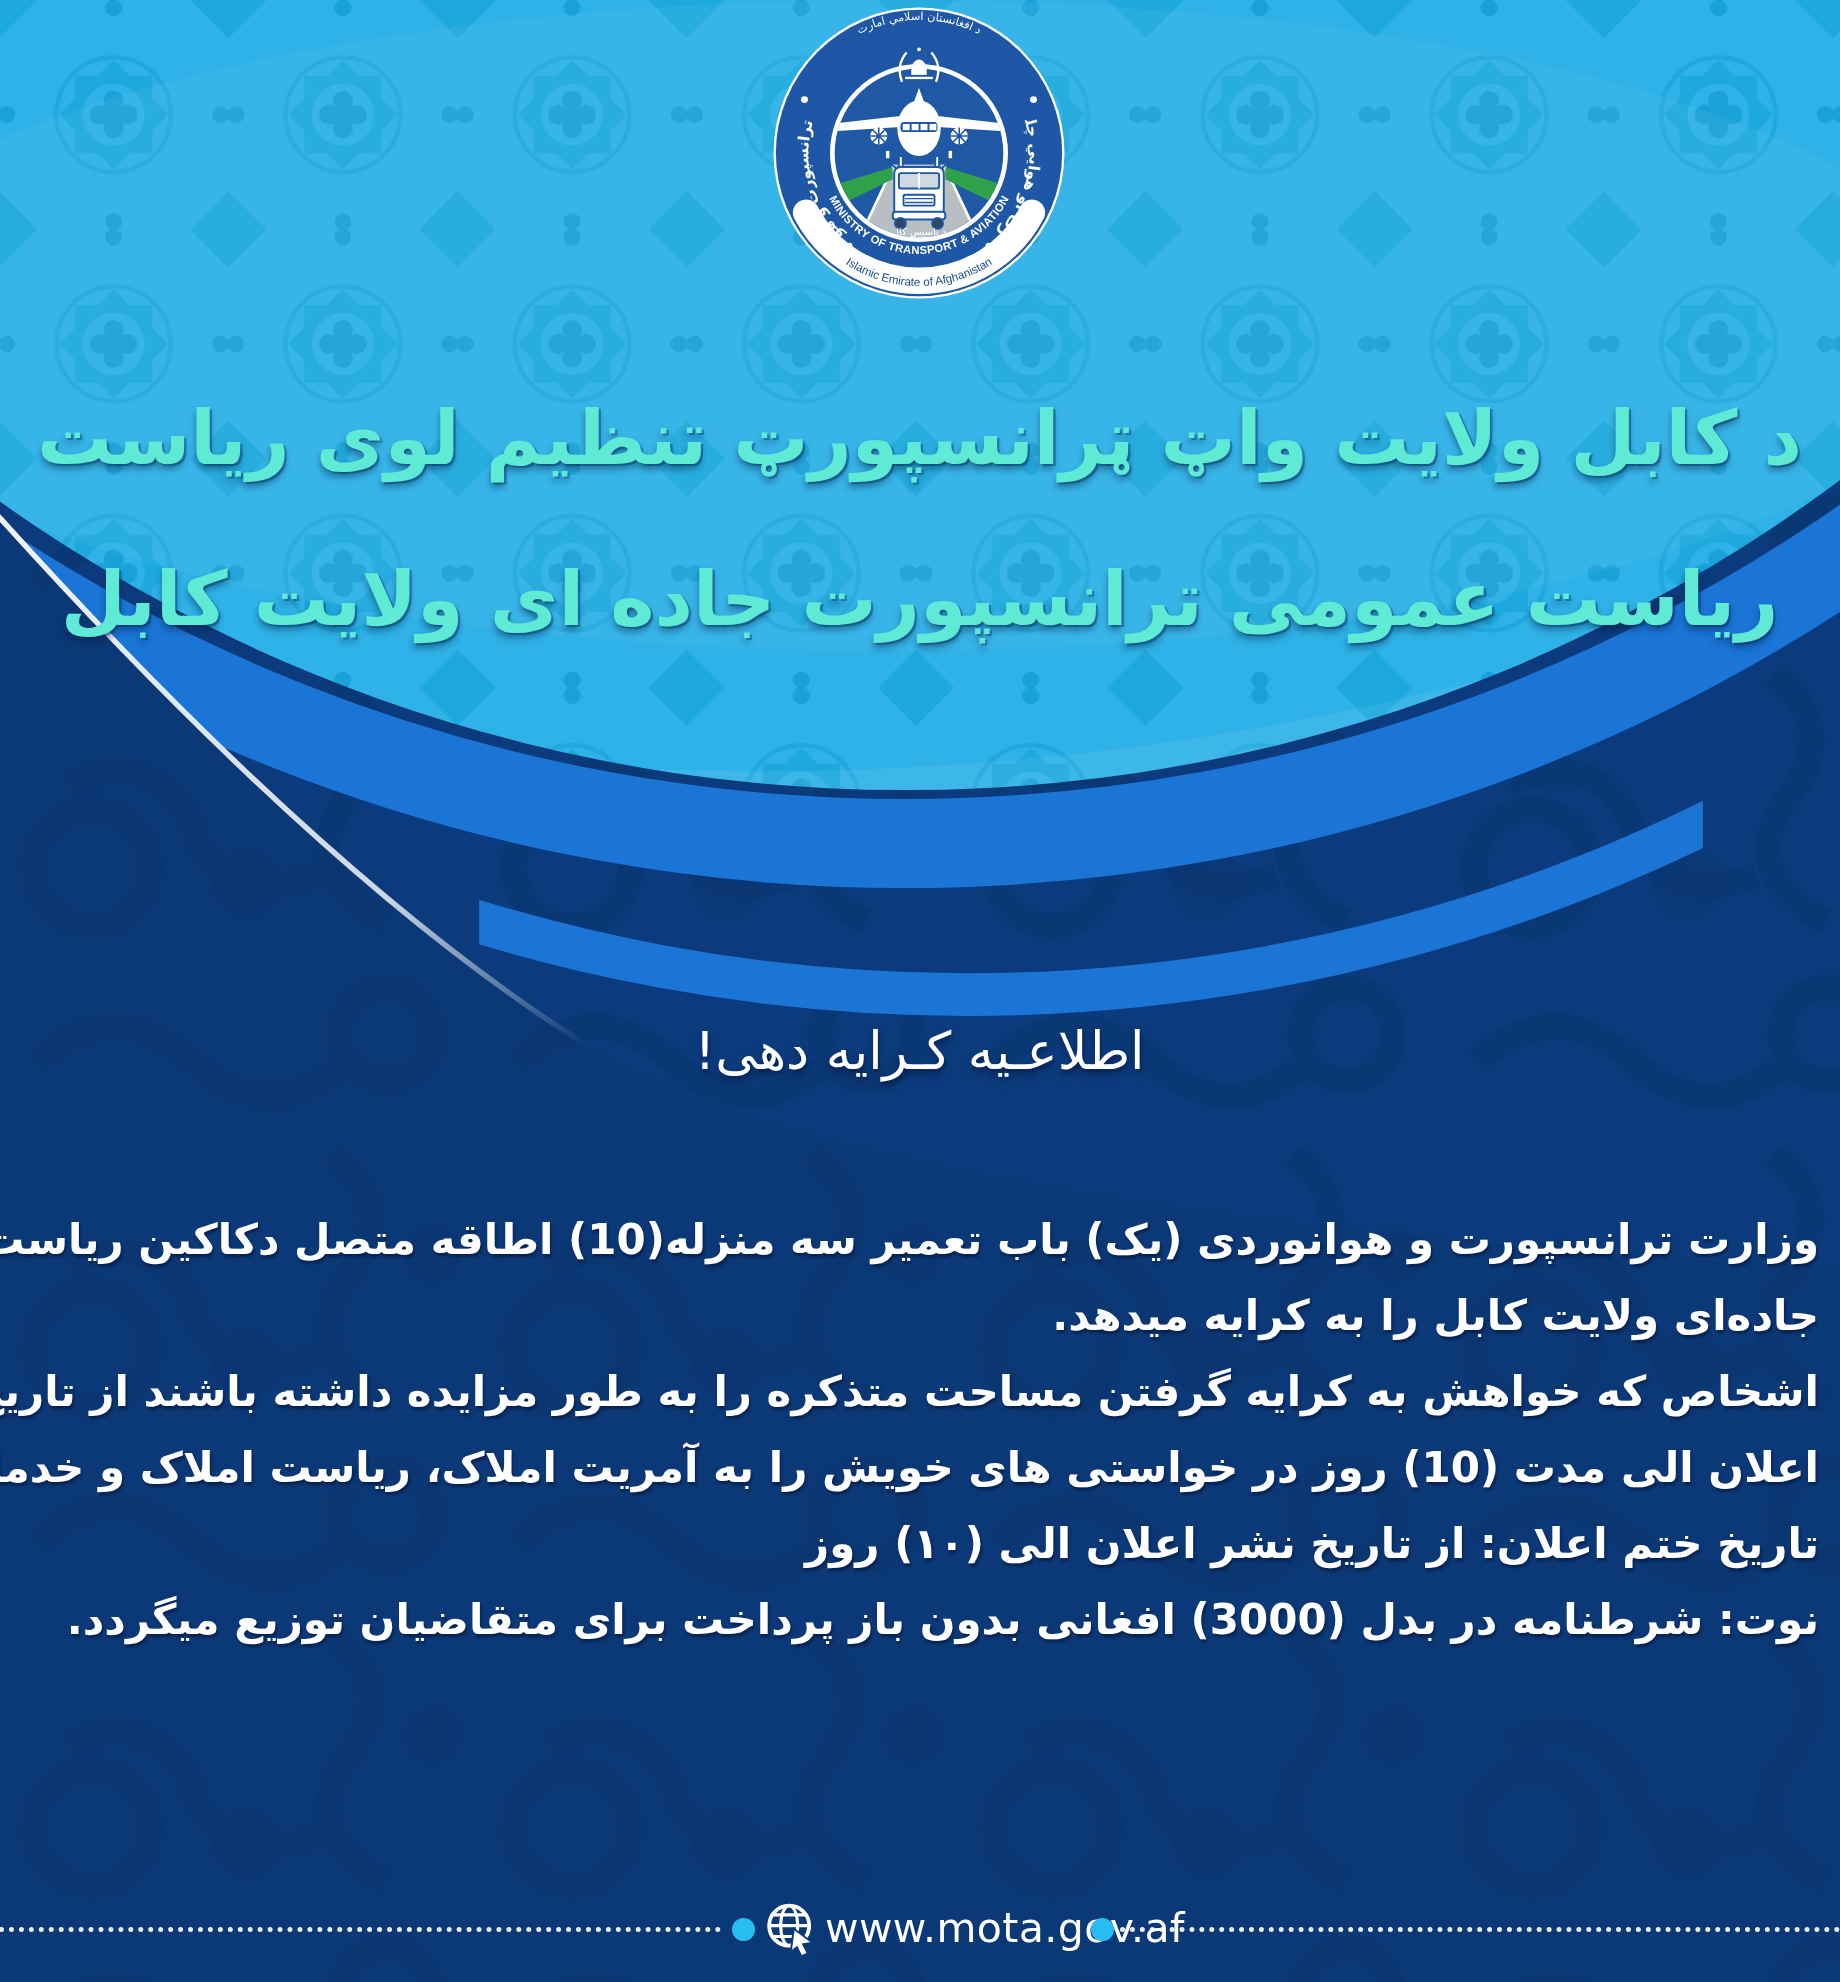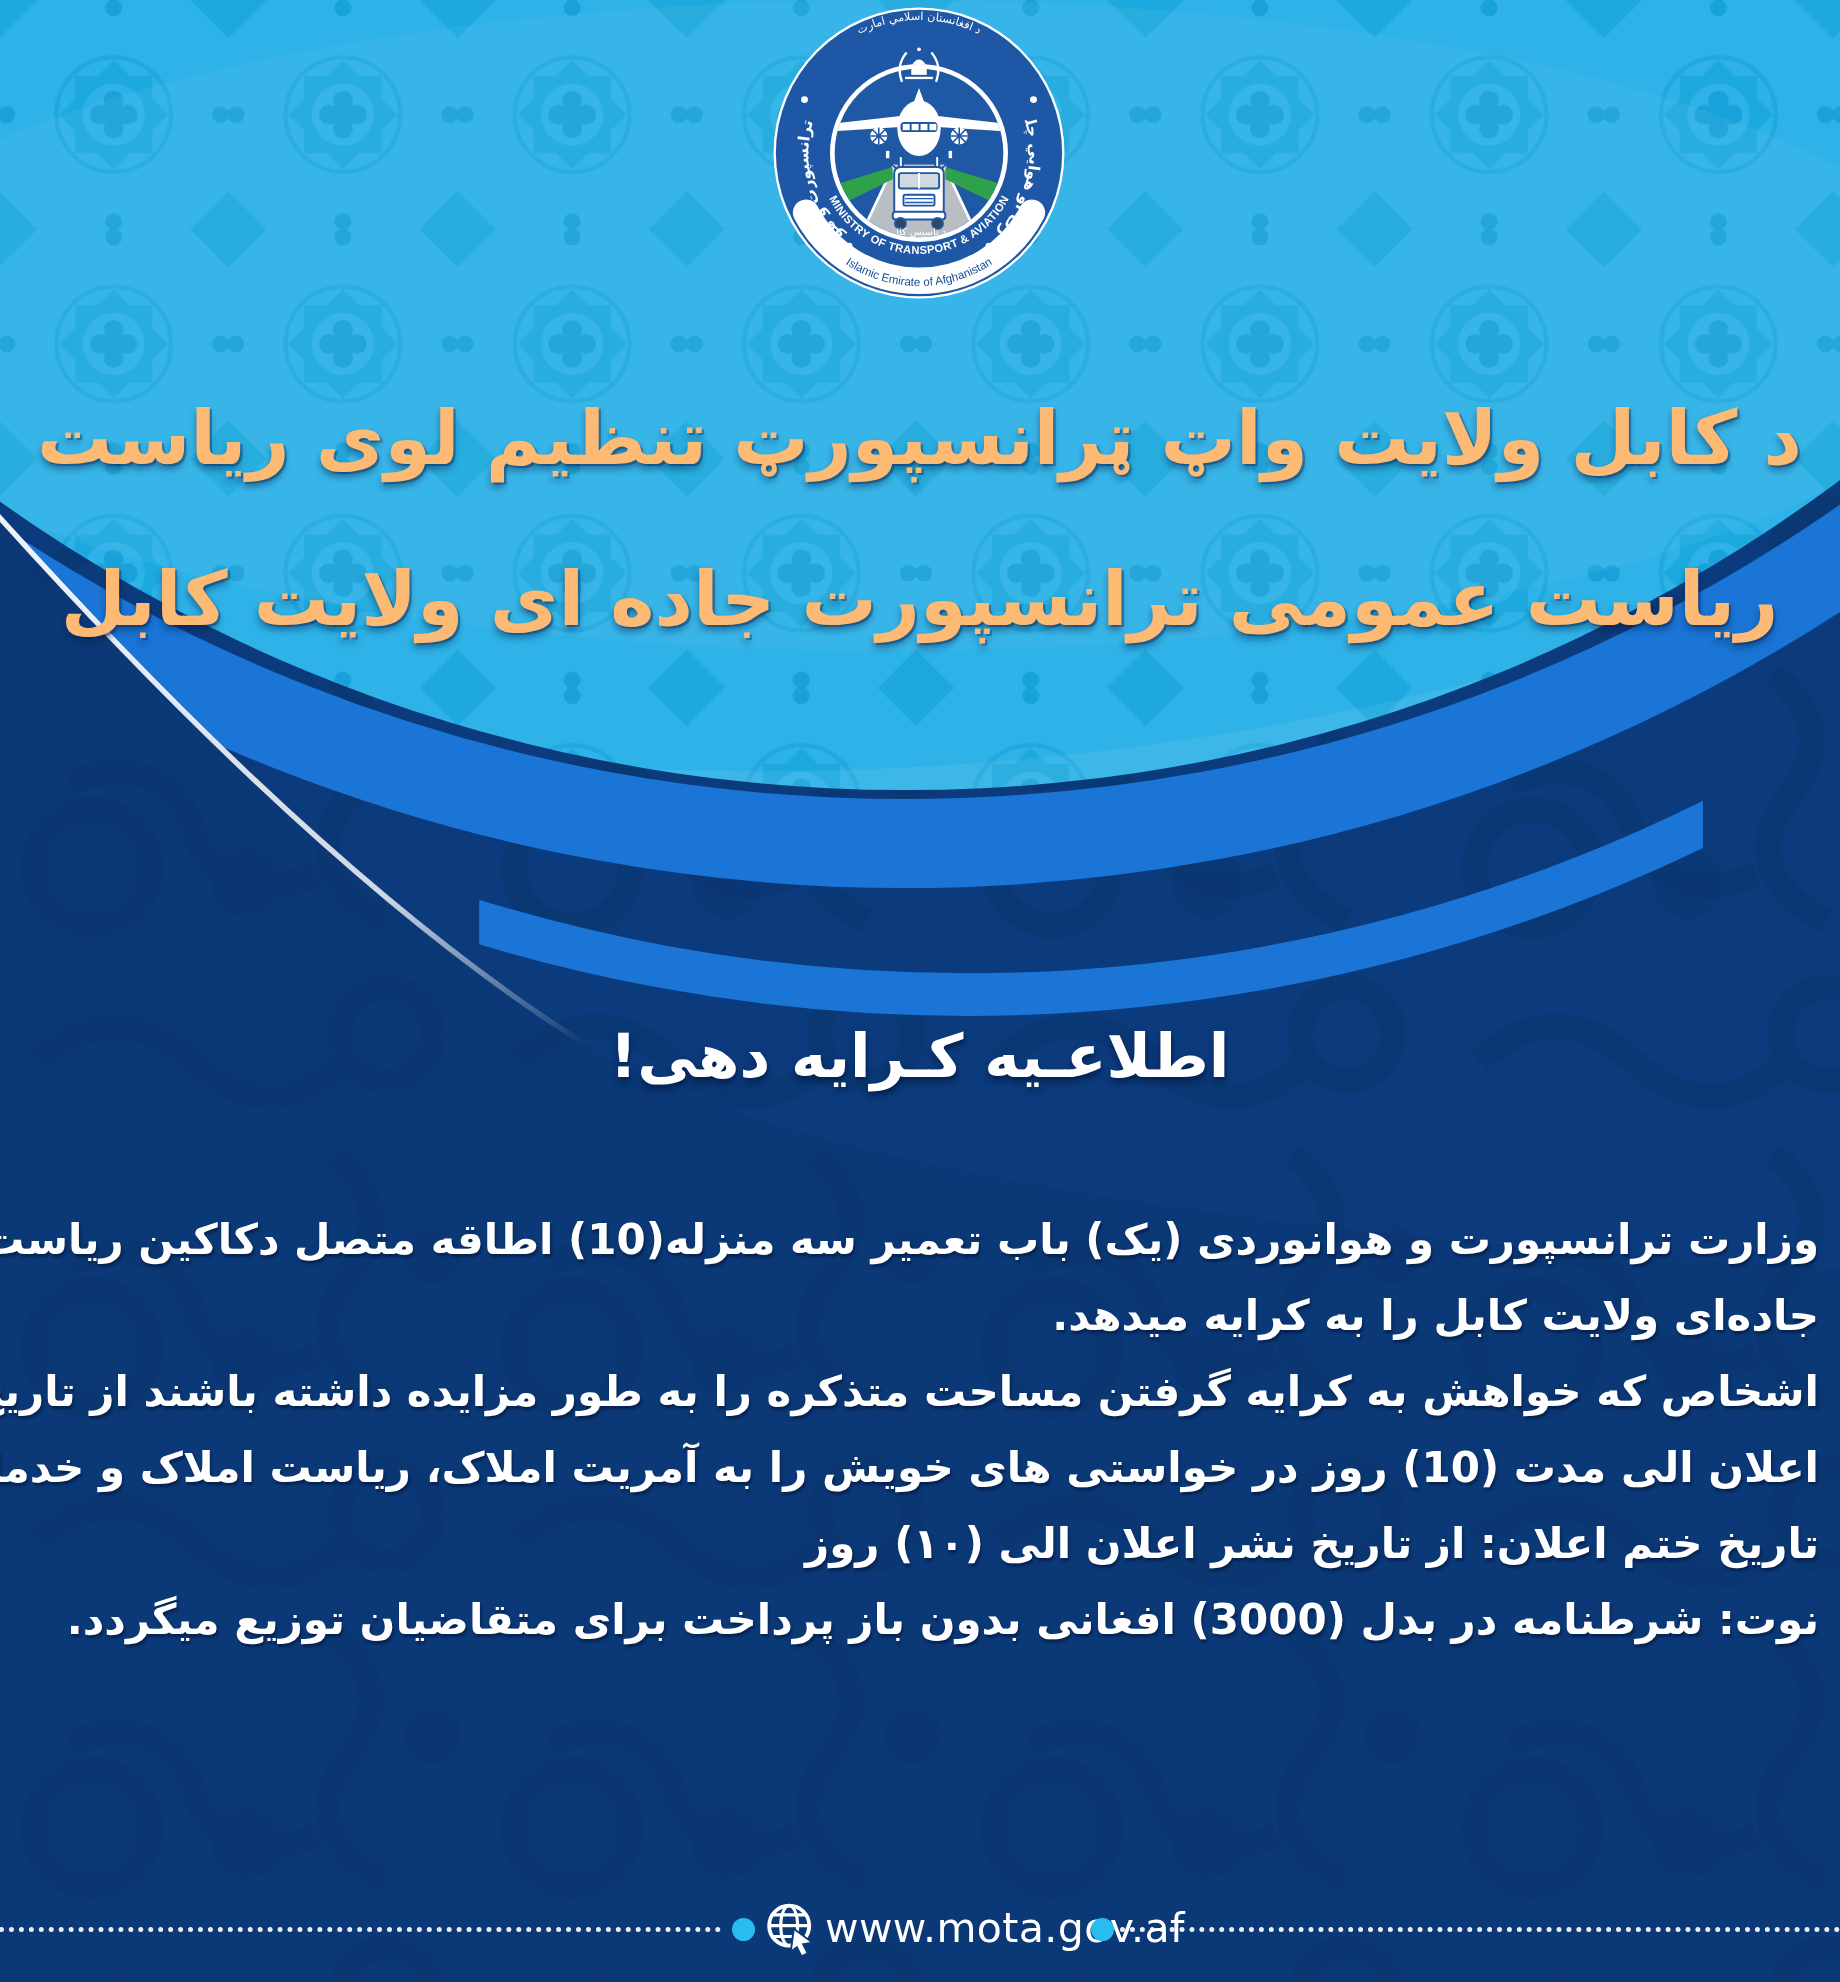--- a/index.html
+++ b/index.html
@@ -8,31 +8,31 @@
     position:relative; width:1841px; height:1983px; overflow:hidden;
     background:#0c3b7d;
     font-family:"DejaVu Sans","Liberation Sans",sans-serif;
     direction:rtl;
   }
   .bg { position:absolute; left:0; top:0; width:1841px; height:1983px; }
   .logo { position:absolute; left:773px; top:6.2px; width:294px; height:294px; }
 
   .title-line {
     position:absolute; left:0; right:0; text-align:center;
-    color:#fdba74; font-weight:bold; white-space:nowrap;
+    color:#5eead4; font-weight:bold; white-space:nowrap;
     font-size:75px; line-height:1.25; direction:rtl;
     text-shadow: 0 4.6px 7px rgba(5,30,70,.45), 2.3px 2.3px 0 rgba(10,45,100,.38);
   }
   .title-1 { top:392px; }
   .title-2 { top:553px; }
 
   .heading {
     position:absolute; left:0; right:0; top:1021px; text-align:center;
-    color:#ffffff; font-weight:bold; white-space:nowrap;
-    font-size:60px; direction:rtl;
+    color:#ffffff; font-weight:normal; white-space:nowrap;
+    font-size:52px; direction:rtl;
     text-shadow: 0 5.4px 7.7px rgba(3,20,55,.55), 2.3px 3.1px 0 rgba(8,40,95,.4);
   }
 
   .body-text {
     position:absolute; top:1202px; right:21px; left:23px;
     direction:rtl; text-align:right; color:#ffffff;
   }
   .body-text .line {
     font-size:42px; font-weight:700; line-height:76px; white-space:nowrap;
     text-shadow: 1.5px 3.1px 2.3px rgba(4,24,60,.6);

